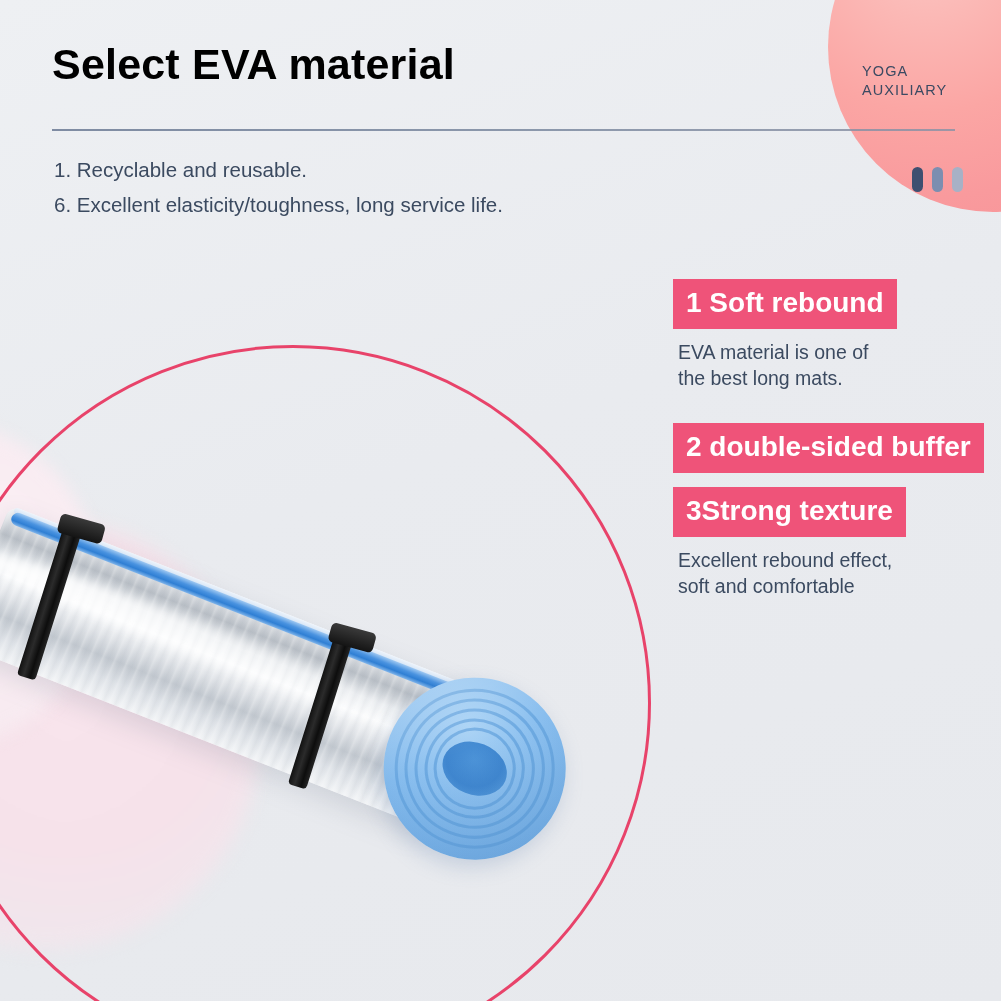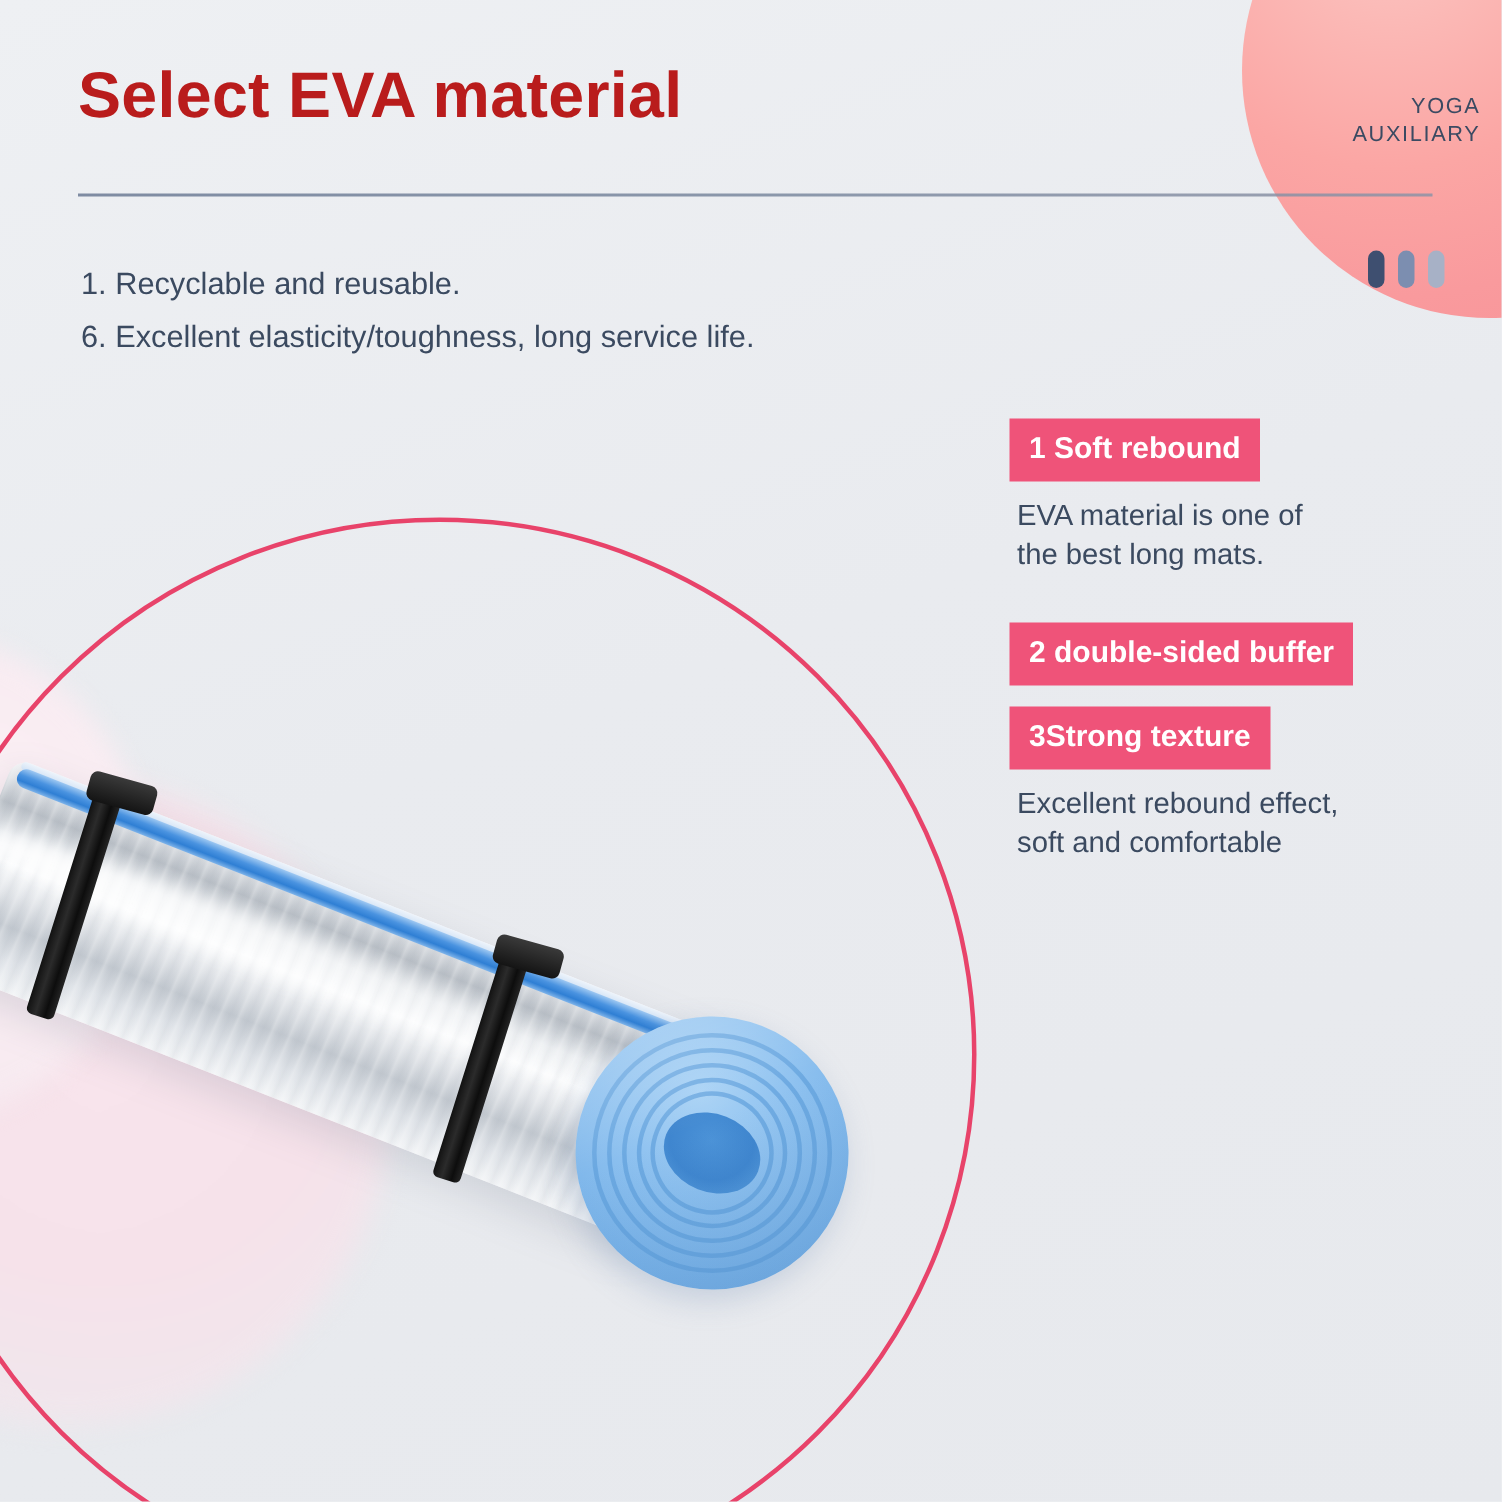--- a/index.html
+++ b/index.html
@@ -39,21 +39,21 @@
     left:828px; top:-118px;
     width:330px; height:330px;
     border-radius:50%;
     background:
       radial-gradient(circle at 30% 18%, #fbc8c5 0%, #fbb8b5 22%, #fba6a4 48%, #f99a9d 72%, #f79296 100%);
   }
   #brand-block {
     position:absolute;
     left:862px; top:62px;
     width:125px;
-    text-align:right;
+    text-align:left;
     line-height:1.32;
     color:#3b4a62;
     font-size:14.5px;
     letter-spacing:1.1px;
   }
   #brand-block .brand-line { display:block; white-space:nowrap; }
 
   #pill-row {
     position:absolute;
     left:912px; top:167px;
@@ -67,35 +67,35 @@
   #pill-row .pill.p1 { background:#3e4f70; }
   #pill-row .pill.p2 { background:#7c8eb0; }
   #pill-row .pill.p3 { background:#a7b1c6; }
 
   
   #page-title {
     position:absolute;
     left:52px; top:40px;
     font-size:43px;
     font-weight:bold;
-    color:#b91c1c;
+    color:#000000;
     letter-spacing:0.2px;
     white-space:nowrap;
   }
   #title-rule {
     position:absolute;
     left:52px; top:129px;
     width:903px; height:2px;
     background:linear-gradient(90deg,#6b7a94 0%,#7b899f 55%,#8d93a6 100%);
     opacity:.85;
   }
 
   #intro-list {
     position:absolute;
-    left:54px; top:172px;
+    left:54px; top:152px;
     color:#3b4a60;
     font-size:20.5px;
     line-height:1.72;
   }
   #intro-list li { list-style:none; white-space:nowrap; }
 
   
   #product-ring {
     position:absolute;
     left:-65px; top:345px;
@@ -201,21 +201,21 @@
     position:absolute;
     left:673px; top:279px;
     width:328px;
   }
   .feature { margin-bottom:6px; }
   .feature-badge {
     display:inline-block;
     background:#ef5379;
     color:#ffffff;
     font-weight:bold;
-    font-size:20px;
+    font-size:28px;
     line-height:1;
     padding:10px 13px 12px 13px;
     white-space:nowrap;
   }
   .feature-desc {
     color:#3b4a60;
     font-size:19.5px;
     line-height:1.32;
     margin-top:11px;
     margin-left:5px;

